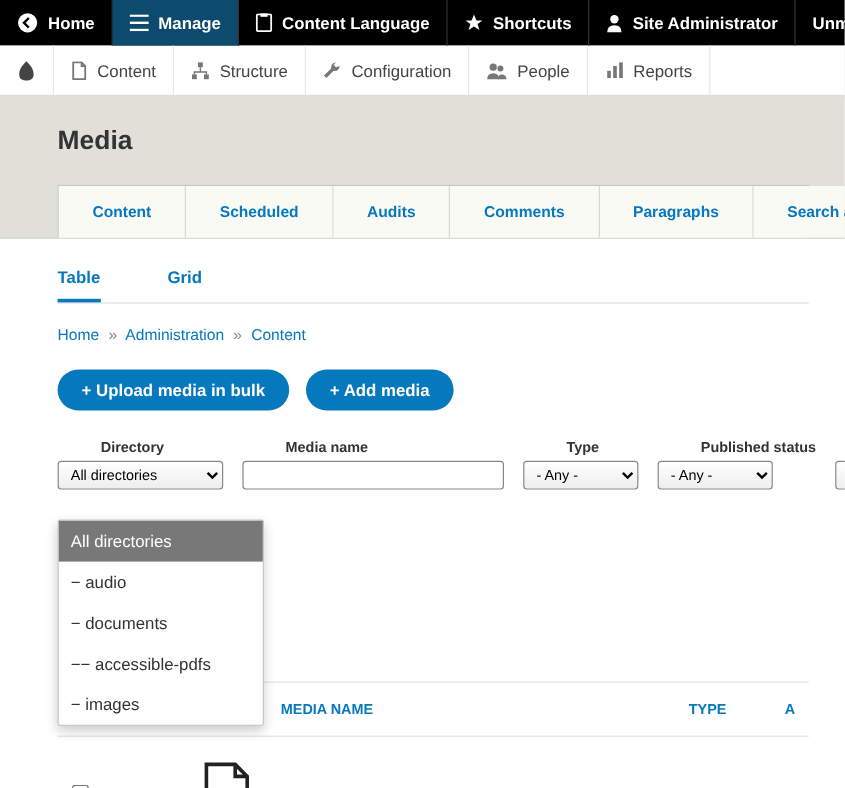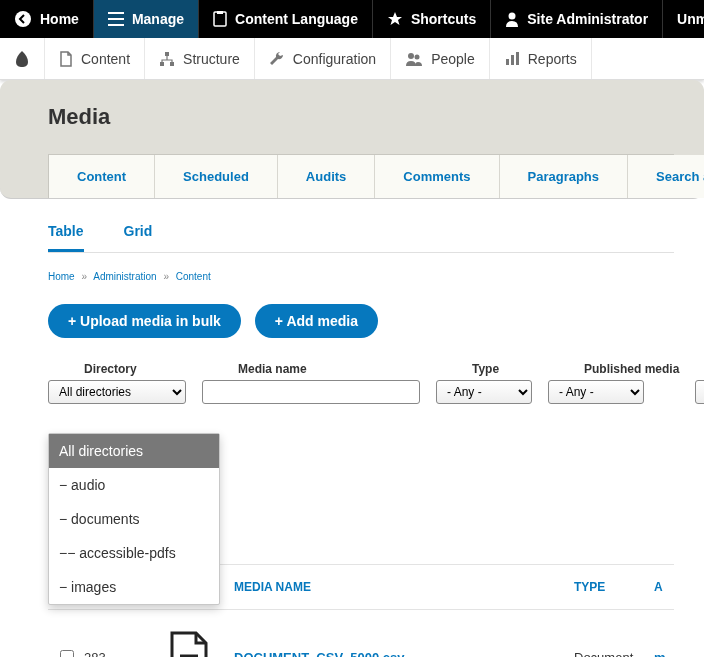--- a/index.html
+++ b/index.html
@@ -50,21 +50,20 @@
     gap: 8px;
     border-right: 1px solid #e8e8e8;
   }
   .subbar .sitem:first-child { padding: 0 12px; }
   .subbar .icon svg { display: block; }
   
   .pagehead {
     background: #e0dfd8;
     padding: 24px 30px 0 48px;
     border-bottom: 1px solid #ccc;
-    border-radius: 11px;
   }
   .pagetitle {
     font-size: 22px;
     font-weight: bold;
     color: #333;
     margin: 0 0 24px 0;
   }
   .primary-tabs {
     display: flex;
     background: #f0efe8;
@@ -82,36 +81,36 @@
     white-space: nowrap;
   }
   
   .content {
     background: #fff;
     padding: 16px 30px 30px 48px;
     position: relative;
   }
   .sec-tabs {
     display: flex;
-    gap: 40px;
+    gap: 56px;
     margin-bottom: 18px;
     border-bottom: 1px solid #e0e0e0;
   }
   .sec-tabs .stab {
     padding: 8px 0 10px 0;
     color: #0678be;
     font-weight: bold;
     font-size: 14px;
   }
   .sec-tabs .stab.active {
     border-bottom: 3px solid #0678be;
   }
   .breadcrumb {
     color: #0678be;
-    font-size: 10px;
+    font-size: 13px;
     margin-bottom: 22px;
   }
   .breadcrumb .sep { color: #888; margin: 0 4px; }
   .actions { margin-bottom: 24px; display:flex; gap:14px; }
   .btn {
     background: #0678be;
     color: #fff;
     border: none;
     border-radius: 18px;
     padding: 9px 20px;
@@ -363,21 +362,21 @@
       <label>Media name</label>
       <input type="text" class="w-name" value="" style="">
     </div>
     <div class="fgroup">
       <label>Type</label>
       <select class="w-sm">
         <option>- Any -</option>
       </select>
     </div>
     <div class="fgroup">
-      <label>Published media</label>
+      <label>Published status</label>
       <select class="w-sm">
         <option>- Any -</option>
       </select>
     </div>
     <div class="fgroup">
       <label>Language</label>
       <select class="w-lang">
         <option>- Any -</option>
       </select>
     </div>

